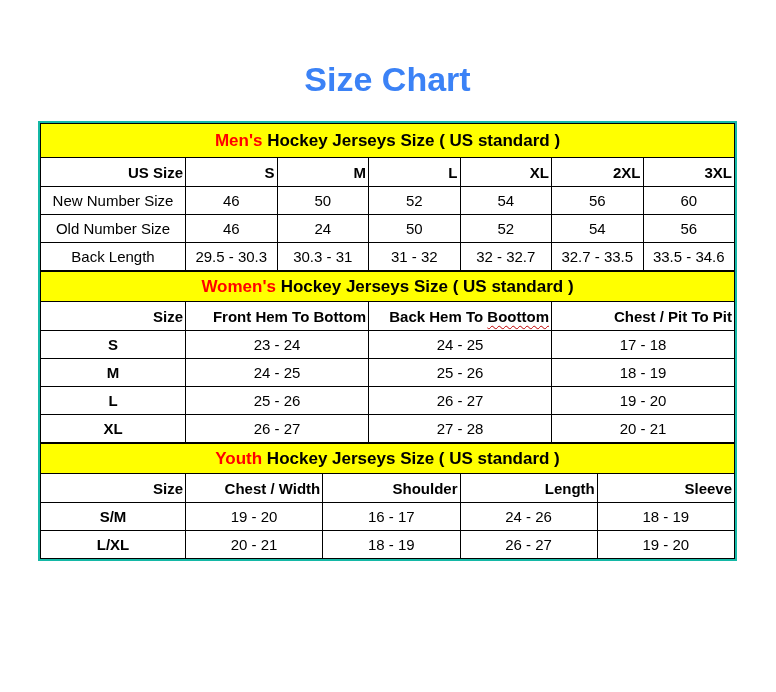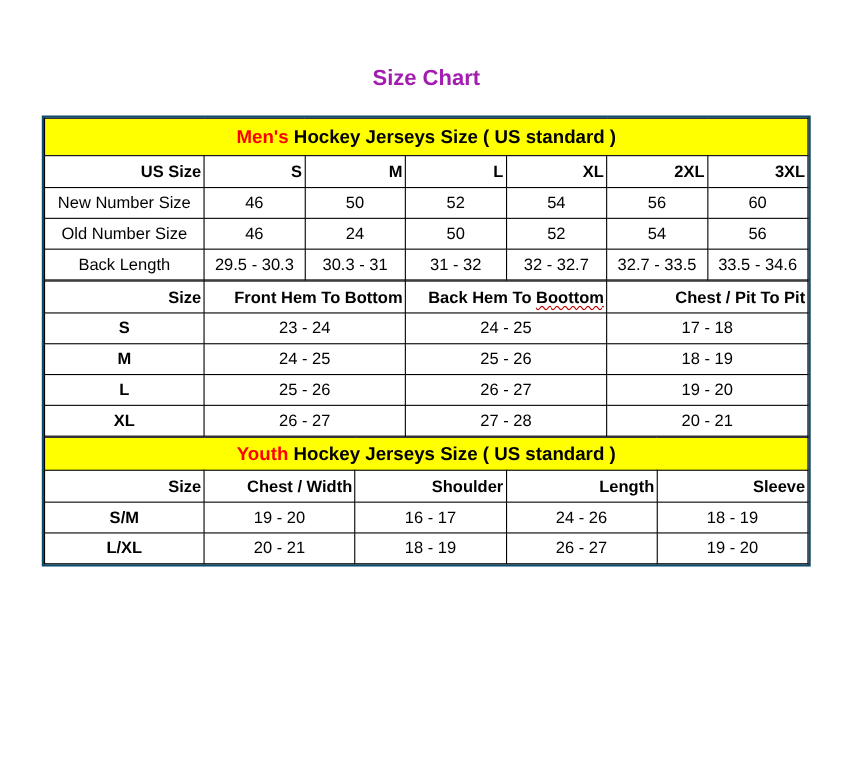--- a/index.html
+++ b/index.html
@@ -8,26 +8,26 @@
     width: 776px; height: 692px;
     background: #ffffff;
     font-family: "Liberation Sans", sans-serif;
     color: #000000;
   }
   .page { padding-top: 60px; }
   .content { margin-left: 38px; width: 699px; }
   h1.title {
     margin: 0 0 22px 0;
     text-align: center;
-    font-size: 20px;
+    font-size: 34px;
     font-weight: bold;
-    color: #a21caf;
+    color: #3b82f6;
     letter-spacing: 0px;
   }
-  .tables { border: 2px solid #0c4a6e; }
+  .tables { border: 2px solid #14b8a6; }
   table.tbl {
     width: 100%;
     border-collapse: collapse;
     table-layout: fixed;
   }
   table.tbl td {
     border: 1px solid #000;
     text-align: center;
     vertical-align: middle;
     font-size: 15px;
@@ -122,20 +122,26 @@
         </table>
 
       <table class="tbl">
         <colgroup>
           <col class="c0">
             <col>
             <col>
             <col>
         </colgroup>
         <tbody>
+            <tr class="band slim">
+          <td colspan="4">
+            <span class="accent">Women's</span>
+            <span>Hockey Jerseys Size ( US standard )</span>
+          </td>
+        </tr>
         <tr class="head">
           <td>Size</td>
           <td>Front Hem To Bottom</td>
           <td>
             <span>Back Hem To</span>
             <span class="squiggle">Boottom</span>
           </td>
           <td>Chest / Pit To Pit</td>
         </tr>
         <tr class="data">

